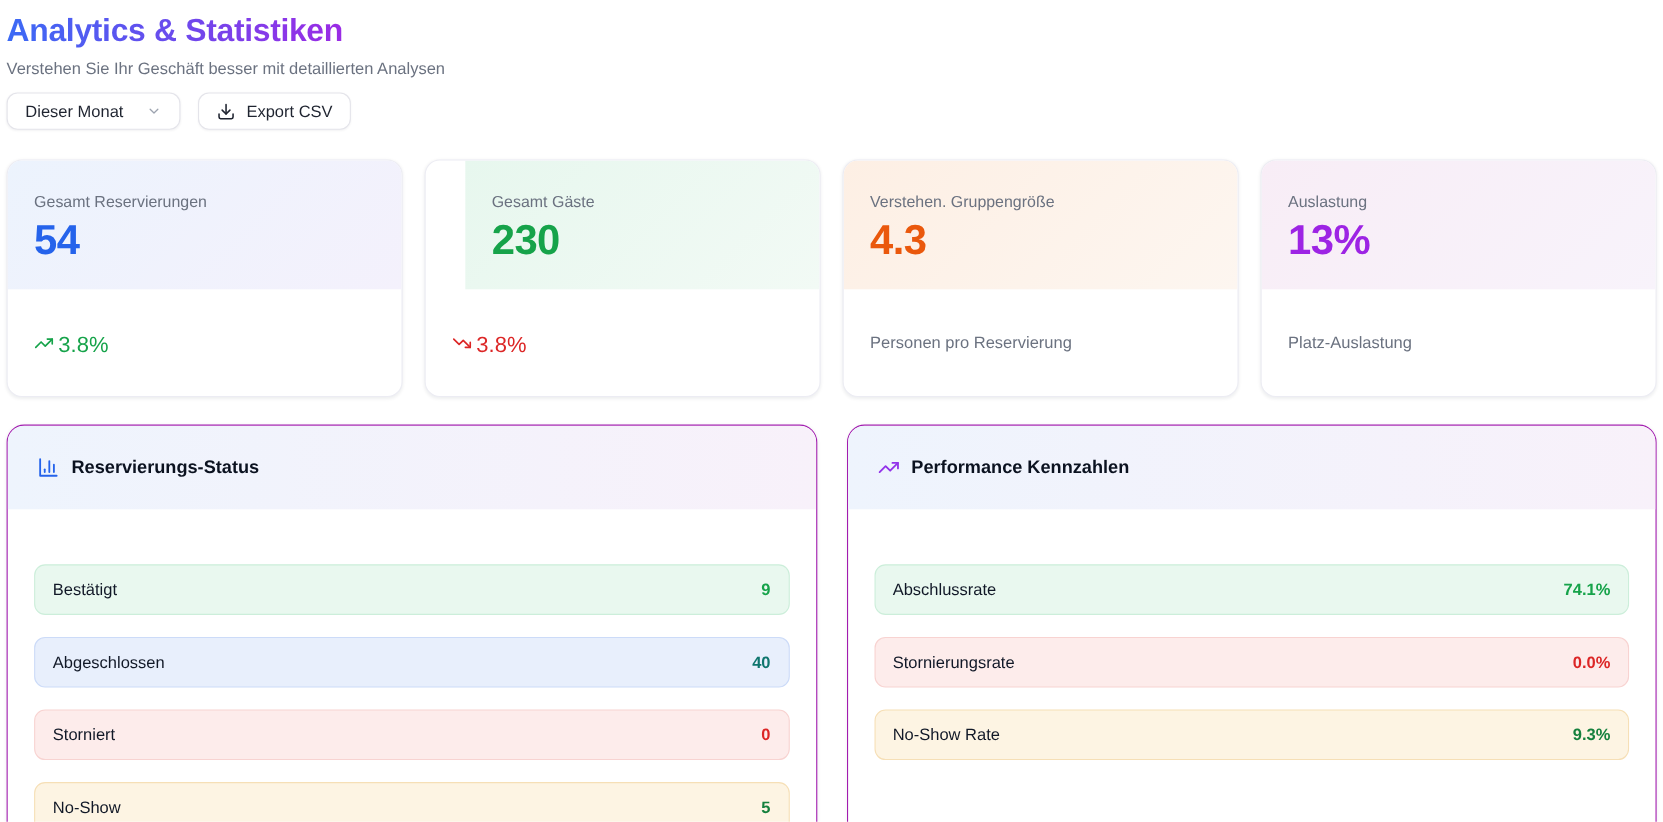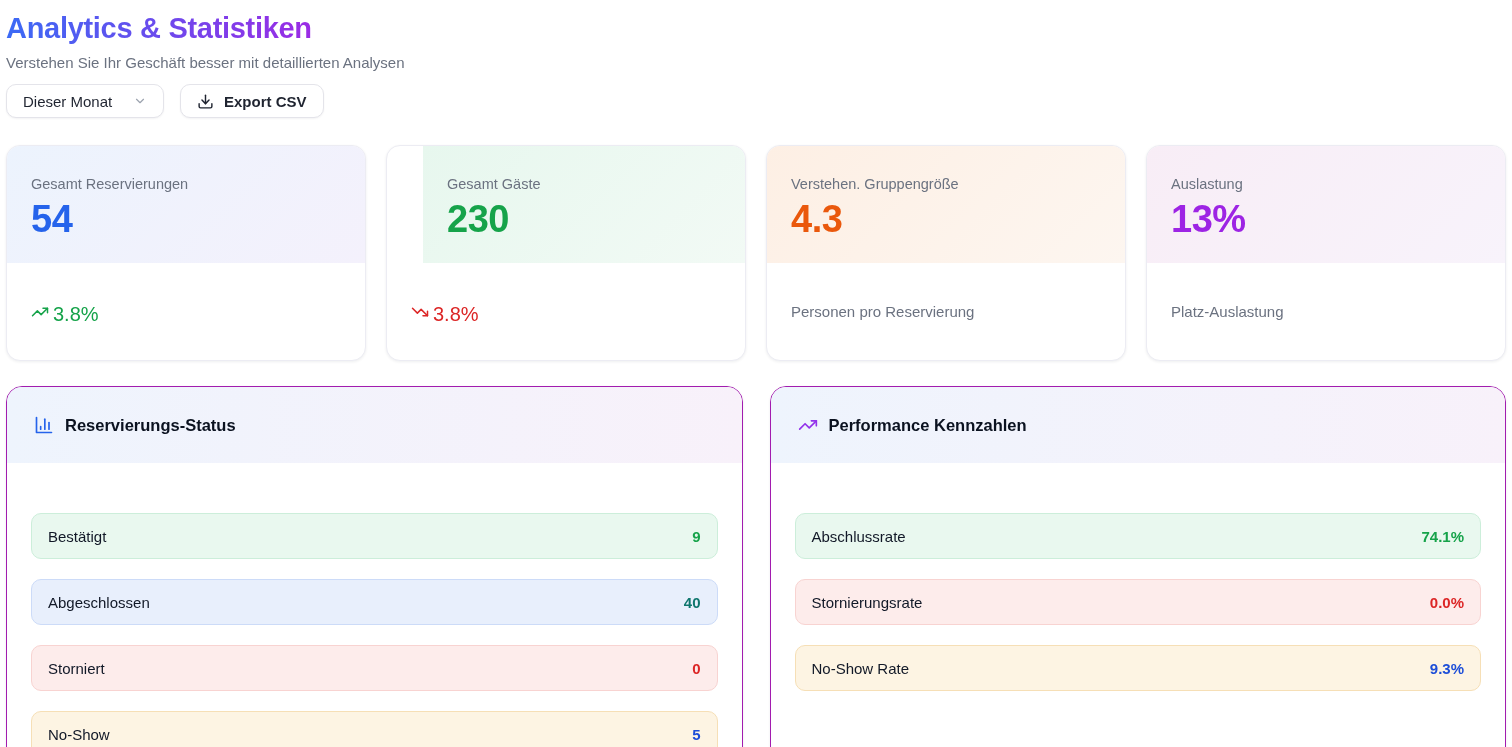--- a/index.html
+++ b/index.html
@@ -24,21 +24,21 @@
   .header-controls { display: flex; gap: 16px; margin-top: 13px; }
   .control-btn {
     display: flex; align-items: center; gap: 10px;
     background: #fff; border: 1px solid #e4e4ea; border-radius: 10px;
     padding: 0 16px; height: 34px; font-size: 15px; color: #1f2430;
     box-shadow: 0 1px 2px rgba(16,24,40,.05); cursor: pointer;
     font-family: inherit;
   }
   .select-btn { width: 158px; justify-content: space-between; }
   .chev { color: #9ca3af; }
-  .export-btn { font-weight: 700; }
+  .export-btn { font-weight: 400; }
 
   
   .stats-grid { display: grid; grid-template-columns: repeat(4, 1fr); gap: 20px; margin-top: 27px; }
   .stat-card {
     background: #fff; border: 1px solid #ececf3; border-radius: 14px;
     overflow: hidden; box-shadow: 0 1px 3px rgba(16,24,40,.07);
     height: 216px;
   }
   .stat-top { height: 117px; padding: 30px 24px 0; }
   .stat-top.tone-blue   { background: linear-gradient(135deg, #ecf3fd 0%, #f4f1fc 100%); }
@@ -80,21 +80,21 @@
   }
   .status-row .row-label { color: #111827; }
   .status-row .row-value { font-weight: 700; }
   .row-green  { background: #e9f8ef; border-color: #cceeda; }
   .row-green  .row-value { color: #16a34a; }
   .row-blue   { background: #e8effc; border-color: #ccdbf8; }
   .row-blue   .row-value { color: #0f766e; }
   .row-red    { background: #fdeceb; border-color: #f8d3d1; }
   .row-red    .row-value { color: #dc2626; }
   .row-orange { background: #fdf4e3; border-color: #f6dfb6; }
-  .row-orange .row-value { color: #1d4ed8; }
+  .row-orange .row-value { color: #15803d; }
 
   svg { display: block; }
 </style>
 </head>
 <body>
 
 <div class="page">
 
   <div class="header-row">
     <div>

